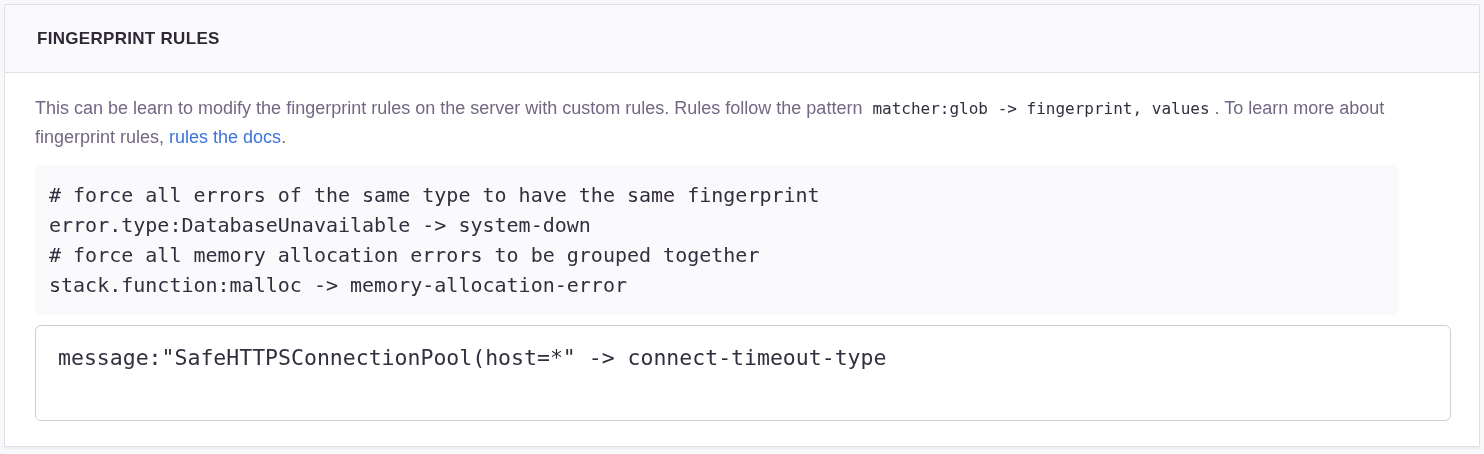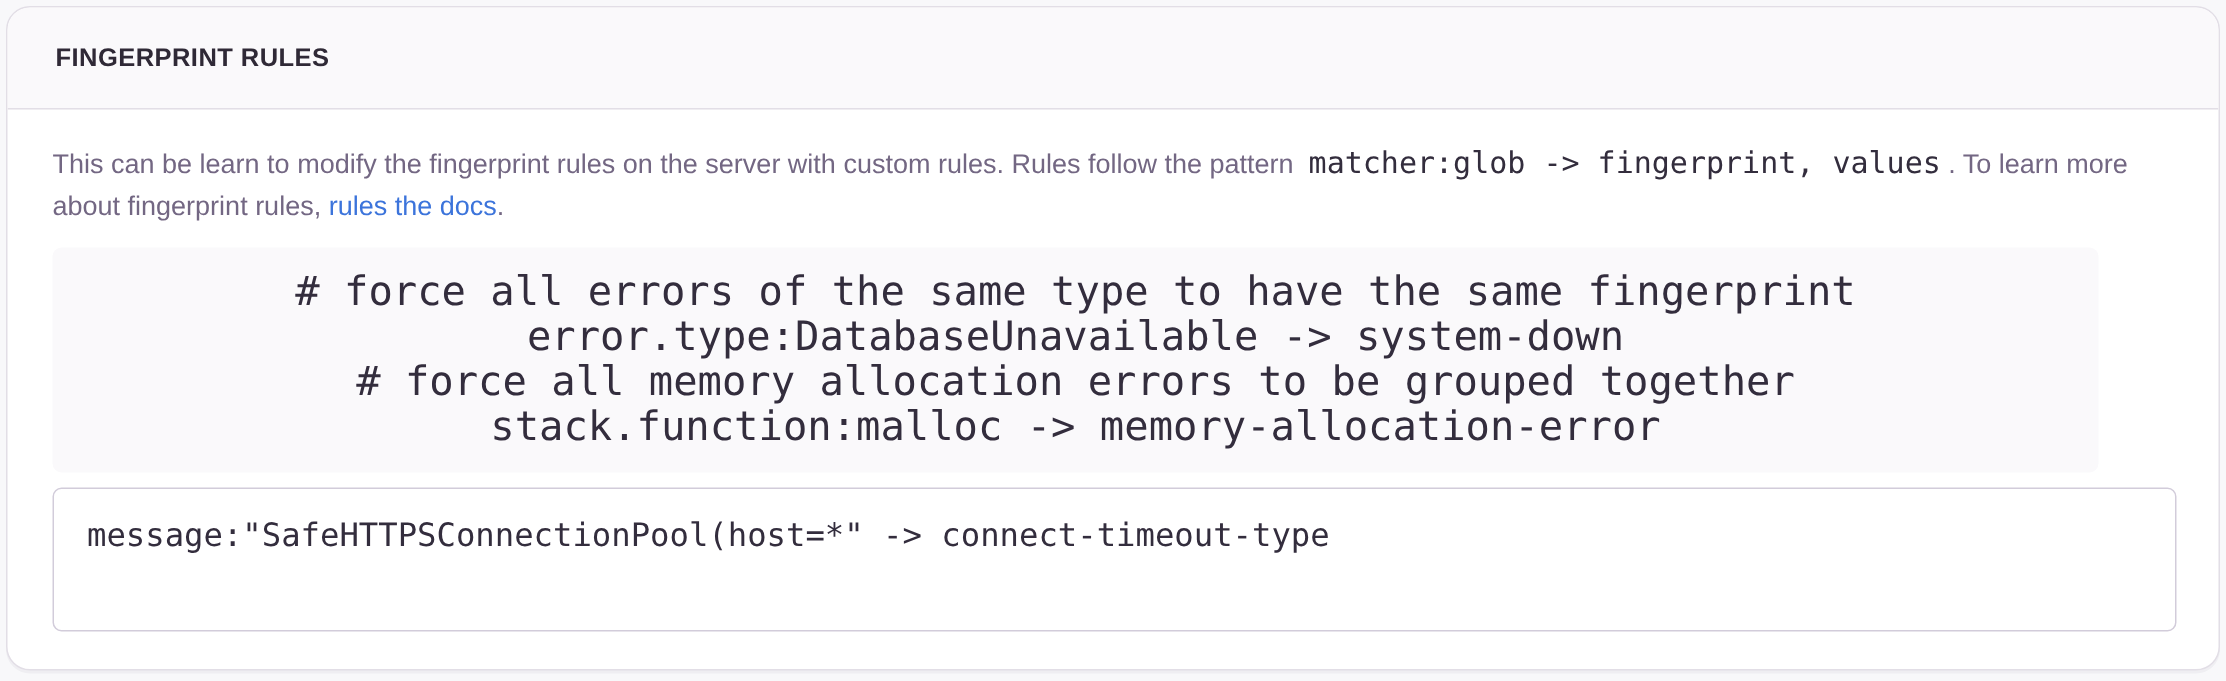--- a/index.html
+++ b/index.html
@@ -6,21 +6,21 @@
   html, body { width: 1484px; height: 454px; }
   body {
     background: var(--page-bg, #f8f8fa);
     padding: 4px;
     font-family: "Liberation Sans", sans-serif;
     overflow: hidden;
   }
   .panel {
     background: var(--panel-bg, #ffffff);
     border: 1px solid var(--panel-border, #e2dee6);
-    border-radius: 16px;
+    border-radius: 1px;
     height: 443px;
     box-shadow: 0 2px 0 rgba(37, 11, 54, 0.04);
     overflow: hidden;
   }
   .panel-header {
     background: var(--header-bg, #faf9fb);
     border-bottom: 1px solid var(--panel-border, #e2dee6);
     height: 68px;
     display: flex;
     align-items: center;
@@ -36,41 +36,40 @@
     padding: 21px 28px 27px 30px;
   }
   .description {
     font-size: 18px;
     line-height: 28px;
     color: var(--body-text, #736783);
     margin-bottom: 14px;
   }
   .inline-code {
     font-family: "DejaVu Sans Mono", monospace;
-    font-size: 20px;
+    font-size: 16px;
     color: var(--code-text, #332d3d);
     padding: 0 5px;
   }
   .docs-link {
     color: var(--link-color, #3c74db);
     text-decoration: none;
     cursor: pointer;
   }
   .example-code {
     background: var(--pre-bg, #faf9fb);
     border-radius: 6px;
     padding: 15px 14px;
     margin: 0 52px 10px 0;
     font-family: "DejaVu Sans Mono", monospace;
-    font-size: 27px;
+    font-size: 20px;
     line-height: 30px;
     color: var(--code-text, #332d3d);
     white-space: pre;
     overflow: hidden;
-    text-align: center;
   }
   .rules-textarea {
     display: block;
     width: 100%;
     height: 96px;
     background: var(--panel-bg, #ffffff);
     border: 1px solid var(--input-border, #d2ccda);
     border-radius: 6px;
     padding: 18px 22px;
     font-family: "DejaVu Sans Mono", monospace;

